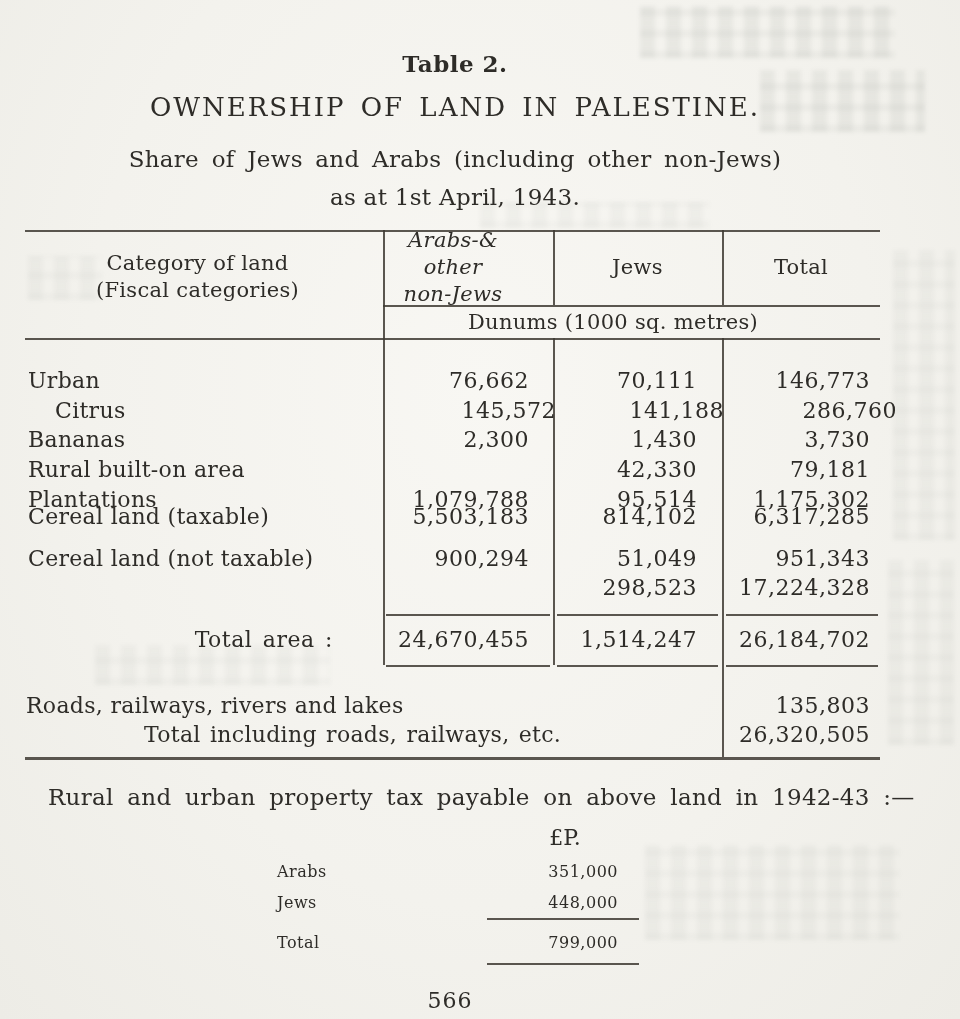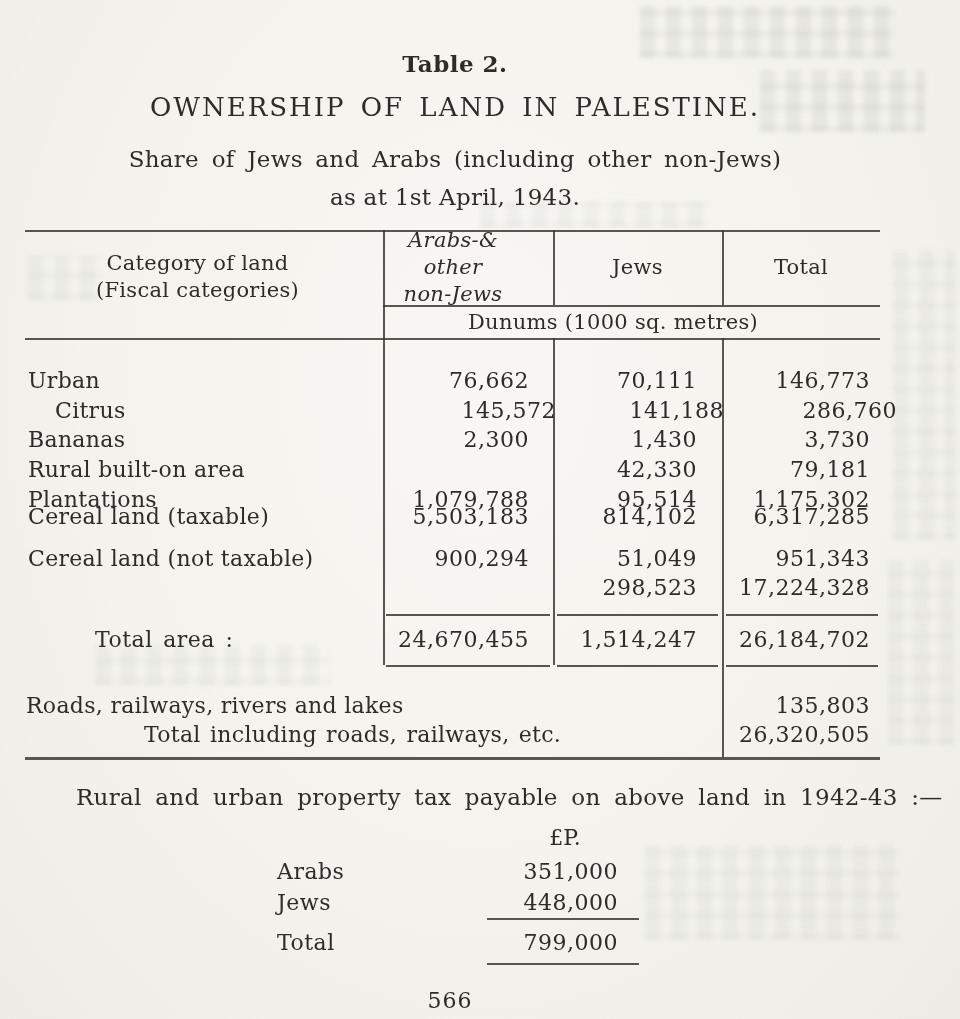--- a/index.html
+++ b/index.html
@@ -24,36 +24,36 @@
   .vrule { width:2px; }
 
   
   .trow { position:absolute; left:0; width:960px; height:30px; line-height:30px; font-size:22px; }
   .c    { position:absolute; top:0; height:30px; white-space:nowrap; }
   .cat        { left:28px; letter-spacing:.3px; }
   .num        { text-align:right; letter-spacing:.5px; }
   .num.arabs  { left:383px; width:146px; }
   .num.jews   { left:553px; width:144px; }
   .num.total  { left:722px; width:148px; }
-  .cat-right  { left:95px;  width:238px; letter-spacing:.5px; word-spacing:3px; }
+  .cat-right  { left:95px;  width:238px; text-align:right; letter-spacing:.5px; word-spacing:3px; }
   .roads-lbl  { left:26px;  letter-spacing:.3px; }
   .gtotal-lbl { left:144px; letter-spacing:.3px; word-spacing:2px; }
 
   
   .hcell { position:absolute; text-align:center; font-size:21px; line-height:27px; letter-spacing:.3px; }
   .h-cat   { left:25px;  top:250px; width:345px; }
   .h-arabs { left:383px; top:227px; width:140px;font-style:italic; }
   .h-jews  { left:553px; top:252px; width:169px; line-height:30px; }
   .h-total { left:722px; top:252px; width:158px; line-height:30px; }
   .h-units { left:383px; top:307px; width:460px; line-height:30px; }
 
   
-  .tax-head { position:absolute; left:48px; top:784px; font-size:23px; word-spacing:6px; letter-spacing:.3px; white-space:nowrap;margin-left:28px; }
+  .tax-head { position:absolute; left:48px; top:784px; font-size:23px; word-spacing:6px; letter-spacing:.3px; white-space:nowrap; }
   .cur-lbl  { position:absolute; left:500px; top:825px; width:130px; text-align:center; font-size:22px; }
-  .taxrow   { position:absolute; left:0; width:960px; height:30px; line-height:30px; font-size:22px; }
+  .taxrow   { position:absolute; left:0; width:960px; height:30px; line-height:30px; font-size:16px; }
   .tax-lbl  { position:absolute; left:277px; letter-spacing:.5px; }
   .tax-val  { position:absolute; left:450px; width:168px; text-align:right; letter-spacing:.5px; }
 
   
   .smudge {
     position:absolute; pointer-events:none; filter:blur(2px); opacity:.6;
     background-image:
       repeating-linear-gradient(90deg, rgba(104,112,104,.14) 0 15px, transparent 15px 26px),
       repeating-linear-gradient(0deg, rgba(104,112,104,.10) 0 7px, transparent 7px 21px);
   }

